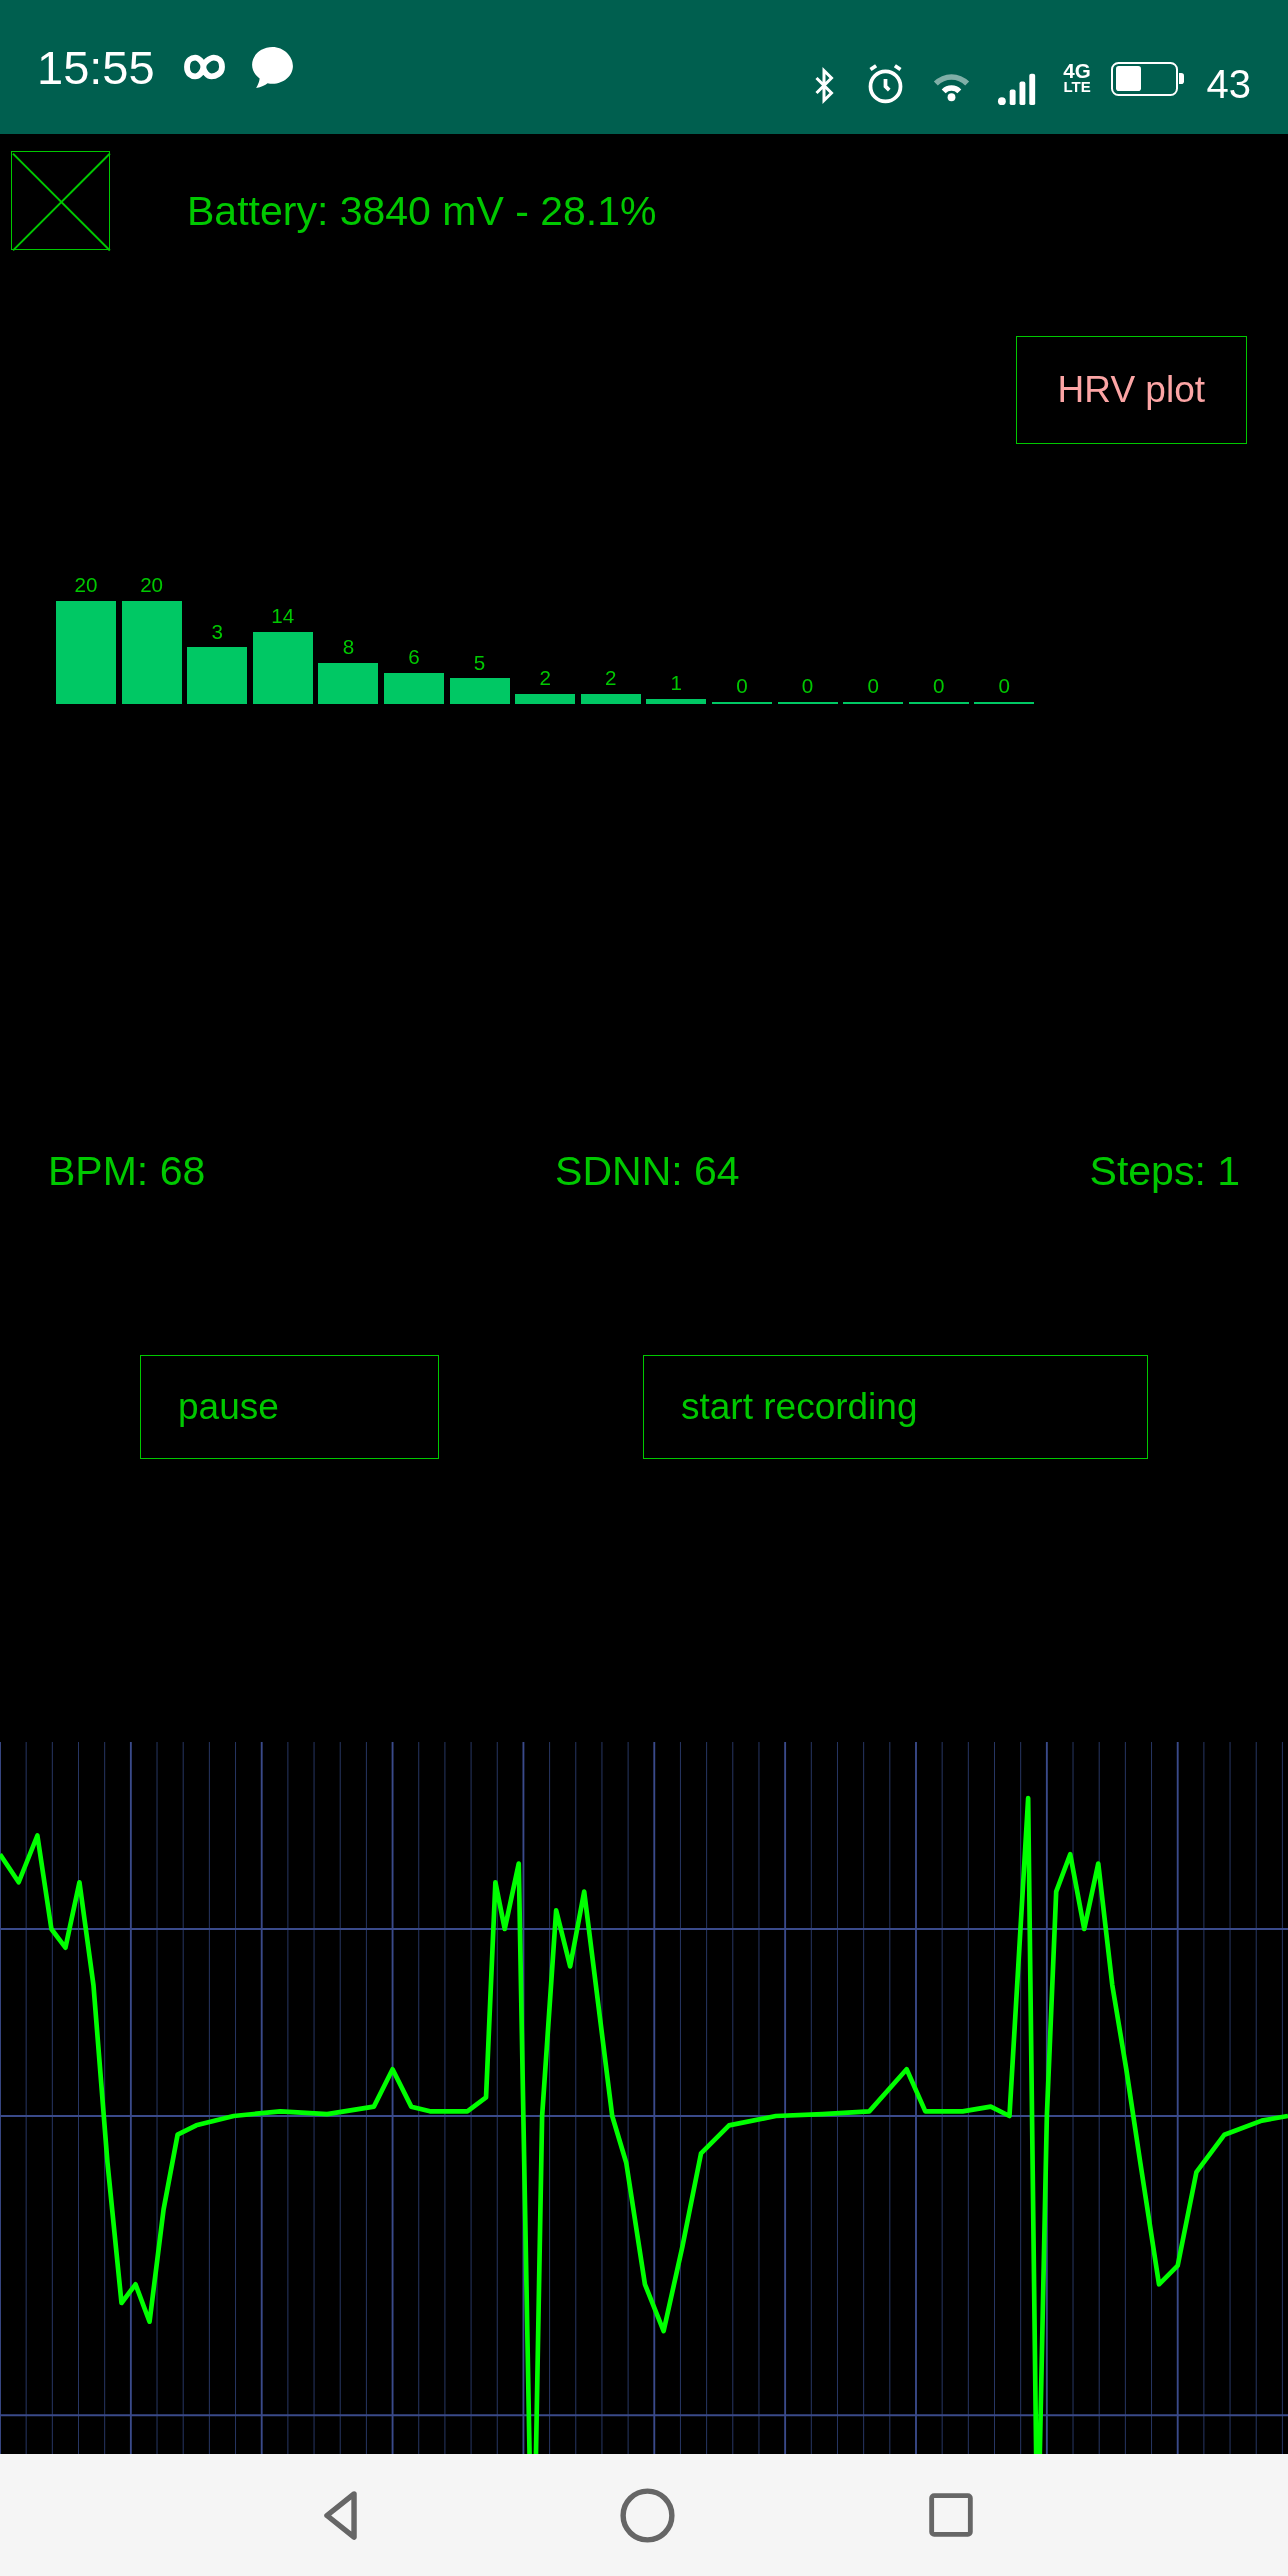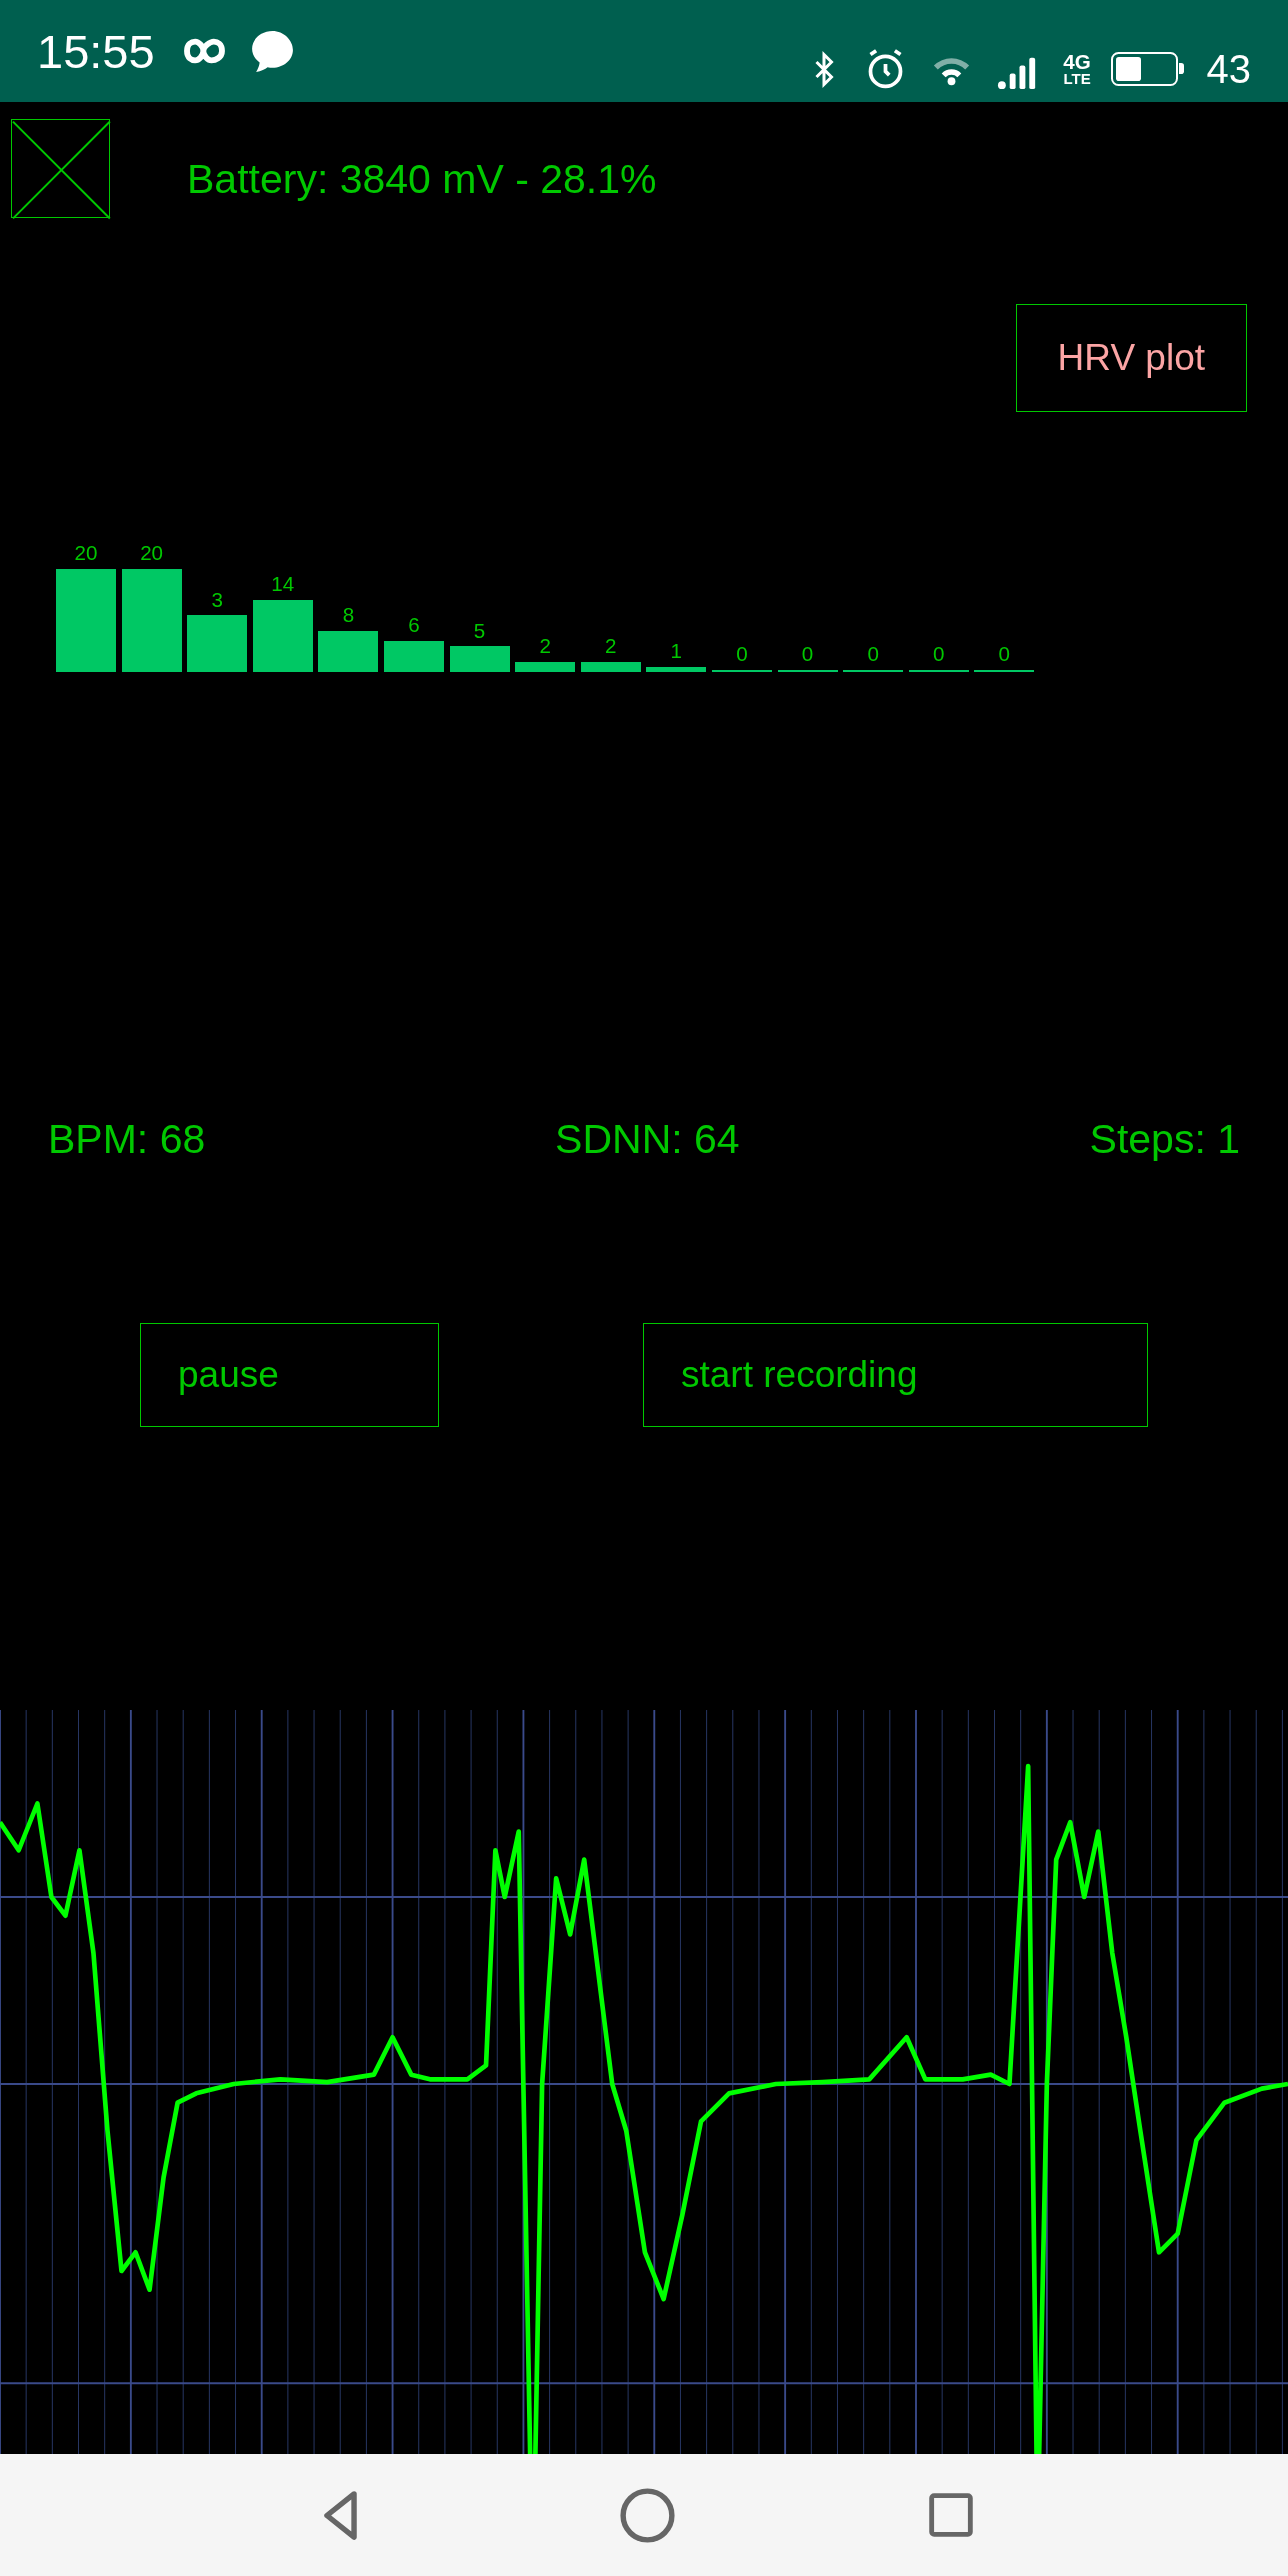--- a/index.html
+++ b/index.html
@@ -1,22 +1,22 @@
 <!DOCTYPE html>
 <html style="font-size:15px"><head>
 <meta charset="utf-8">
 <style>
   * { margin: 0; padding: 0; box-sizing: border-box; }
   html, body { width: 1288px; height: 2576px; background: #000; font-family: sans-serif; overflow: hidden; }
   
   
-  .status-bar { background: #005f4f; height: 102px; display: flex; align-items: center; justify-content: space-between; padding: 0 37px; color: #fff; }
+  .status-bar { background: #005f4f; height: 134px; display: flex; align-items: center; justify-content: space-between; padding: 0 37px; color: #fff; }
   .status-left { display: flex; align-items: center; gap: 18.7px; }
   .status-time { font-size: 47px; font-weight: 500; }
-  .status-right { display: flex; align-items: center; gap: 20.6px; margin-top: 36px; }
+  .status-right { display: flex; align-items: flex-start; gap: 20.6px; margin-top: 36px; }
   .status-right svg { display: block; }
   .status-4g { font-size: 20.6px; font-weight: bold; line-height: 0.9; text-align: center; }
   .battery-box { width: 67px; height: 34px; border: 2.8px solid #fff; border-radius: 7.5px; position: relative; display: flex; align-items: center; padding: 2.8px; }
   .battery-box::after { content: ""; position: absolute; right: -7.5px; top: 9.3px; width: 4.7px; height: 11.2px; background: #fff; border-radius: 0 2.8px 2.8px 0; }
   .battery-fill { background: #fff; height: 100%; width: 43%; border-radius: 2.8px; }
   .battery-pct { font-size: 40px; font-weight: 500; margin-left: 7.5px; }
   
   
   .main { background: #000; height: 2333px; position: relative; color: #00c800; }
   .placeholder-box { position: absolute; left: 11.2px; top: 17px; width: 99px; height: 99px; border: 1.9px solid #00c800; }

